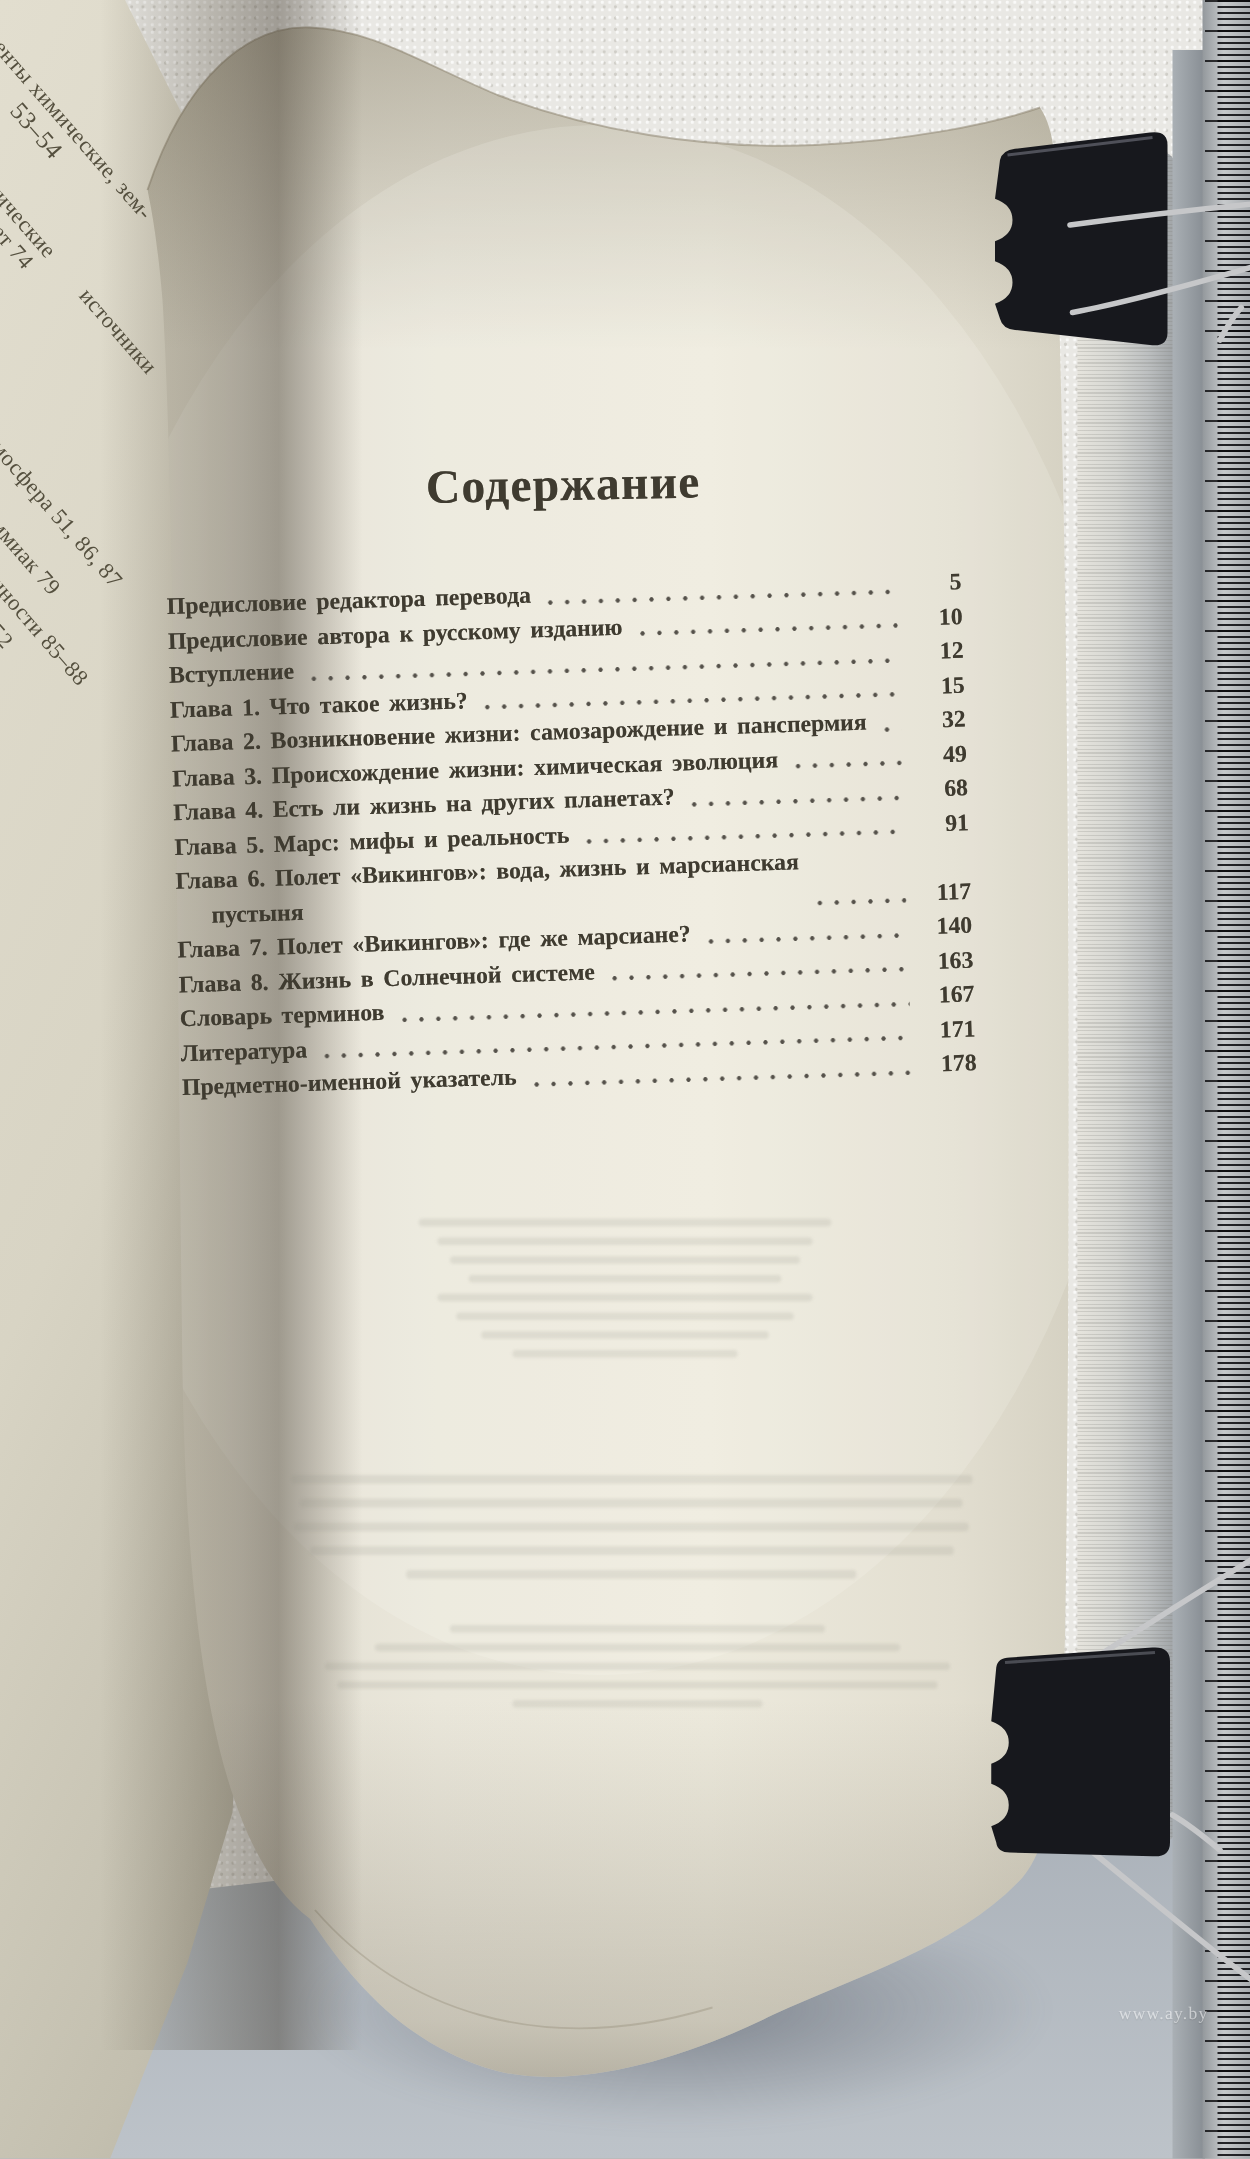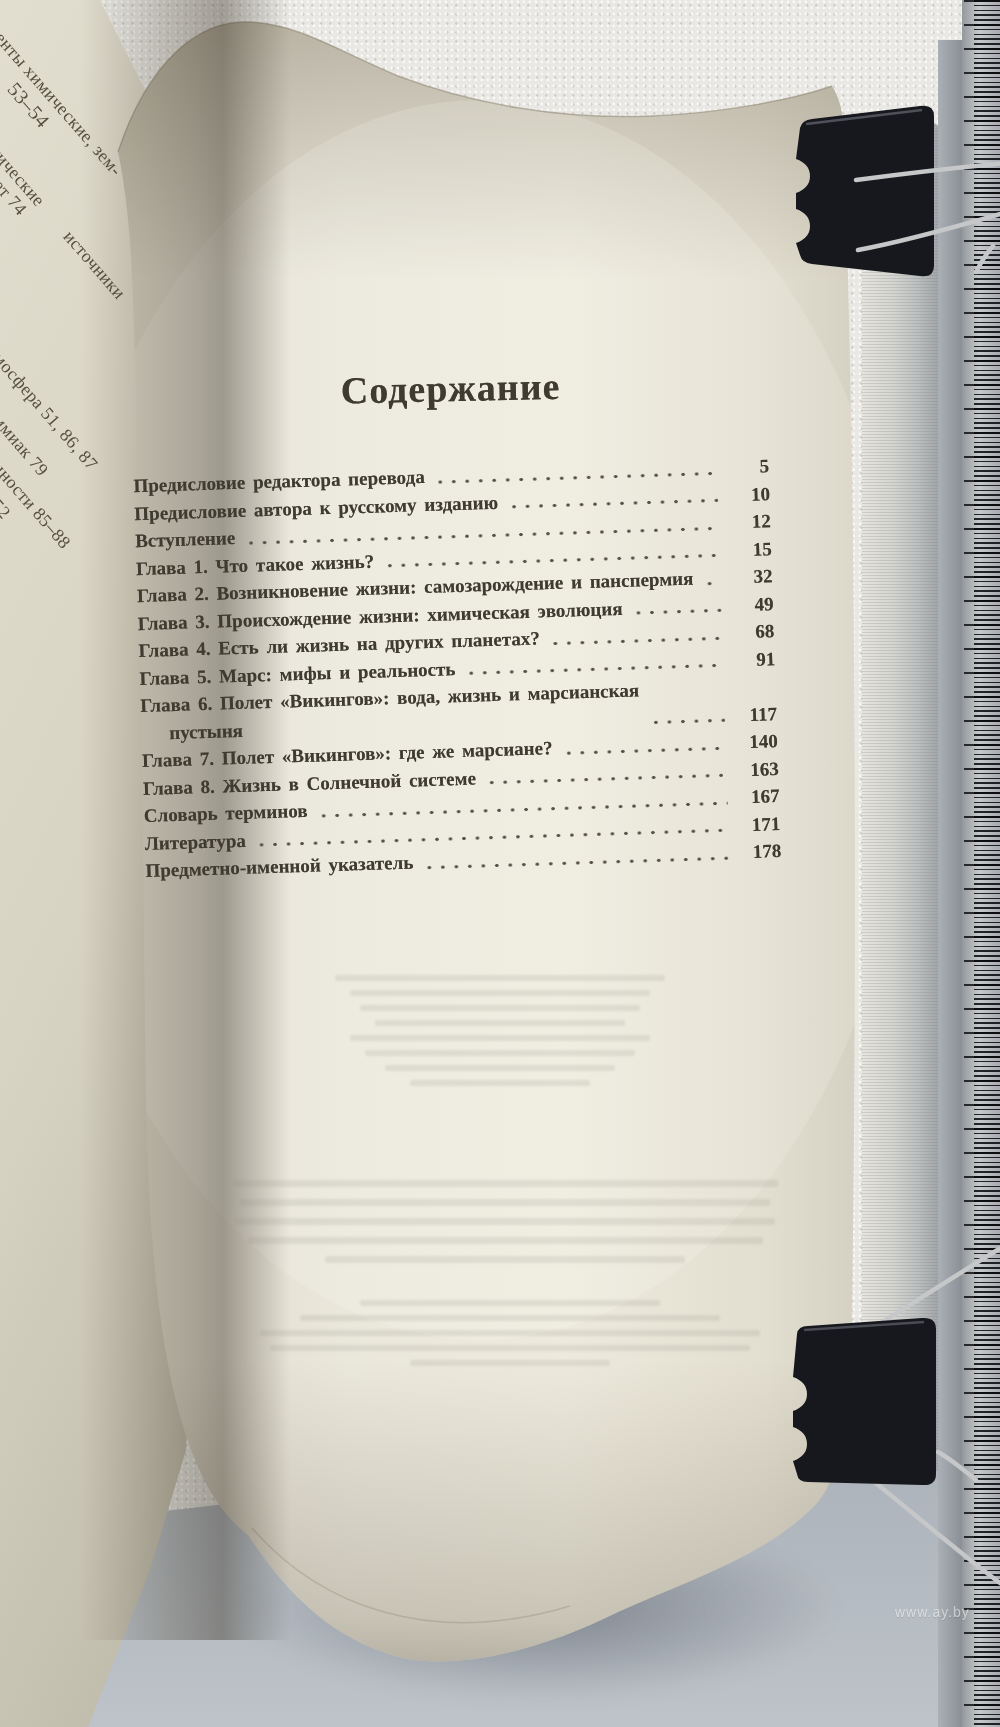--- a/index.html
+++ b/index.html
@@ -85,21 +85,21 @@
   .bleed-b{left:220px;top:1180px;width:570px;}
   .bleed-b i{height:7px;margin-bottom:12px}
   .bleed-b i:nth-of-type(1){width:545px}.bleed-b i:nth-of-type(2){width:530px}
   .bleed-b i:nth-of-type(3){width:540px}.bleed-b i:nth-of-type(4){width:515px}
   .bleed-b i:nth-of-type(5){width:360px}
   .bleed-c{left:250px;top:1300px;width:520px;}
   .bleed-c i:nth-of-type(1){width:300px}.bleed-c i:nth-of-type(2){width:420px}
   .bleed-c i:nth-of-type(3){width:500px}.bleed-c i:nth-of-type(4){width:480px}
   .bleed-c i:nth-of-type(5){width:200px}
   
-  .watermark{position:absolute;left:895px;top:1604px;font-family:Liberation Sans, sans-serif;
+  .watermark{position:absolute;left:895px;top:1604px;font-family:Liberation Serif, serif;
     font-size:14px;color:var(--watermark);opacity:.5;letter-spacing:1px;text-shadow:0 1px 1px rgba(0,0,0,.25);}
 </style>
 </head>
 <body>
 
 <div class="scene">
 
   <div class="wall"></div>
   <div class="table"></div>
 

